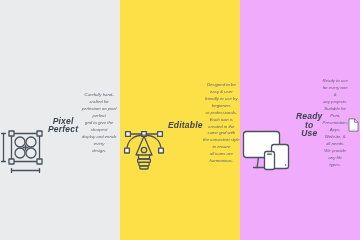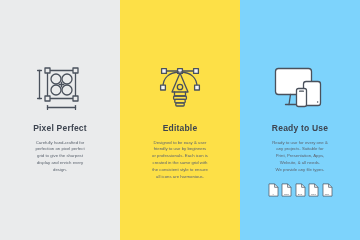--- a/index.html
+++ b/index.html
@@ -17,27 +17,28 @@
     width: 360px;
     height: 240px;
     display: flex;
     flex-direction: row;
   }
   .panel {
     width: 120px;
     height: 240px;
     box-sizing: border-box;
     display: flex;
-    flex-direction: column;
+    flex-direction: row;
     align-items: center;
     position: relative;
+    font-style: italic;
   }
   .panel-1 { background: #eaebec; }
   .panel-2 { background: #fde047; }
-  .panel-3 { background: #7dd3fc; }
+  .panel-3 { background: #f0abfc; }
 
   .icon-wrap {
     margin-top: 64px;
     height: 50px;
     display: flex;
     align-items: center;
     justify-content: center;
   }
   .icon-wrap svg { display: block; }
 

